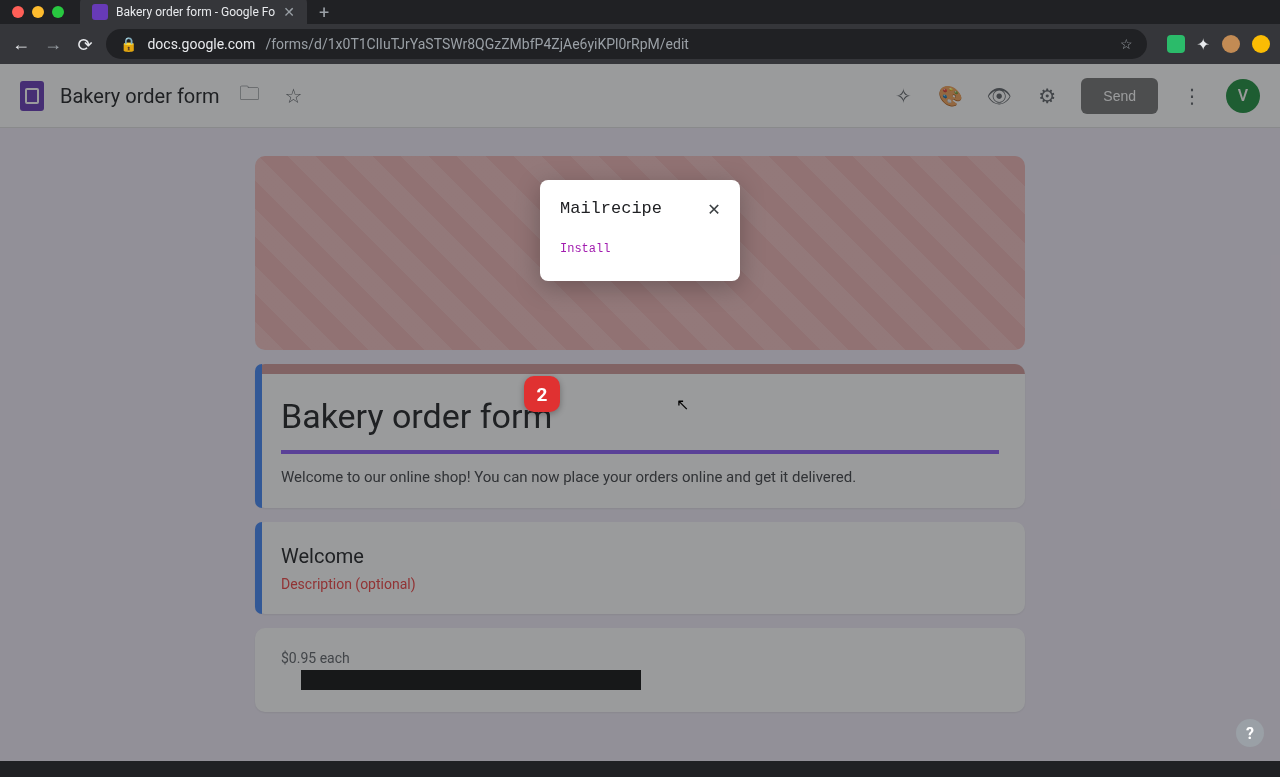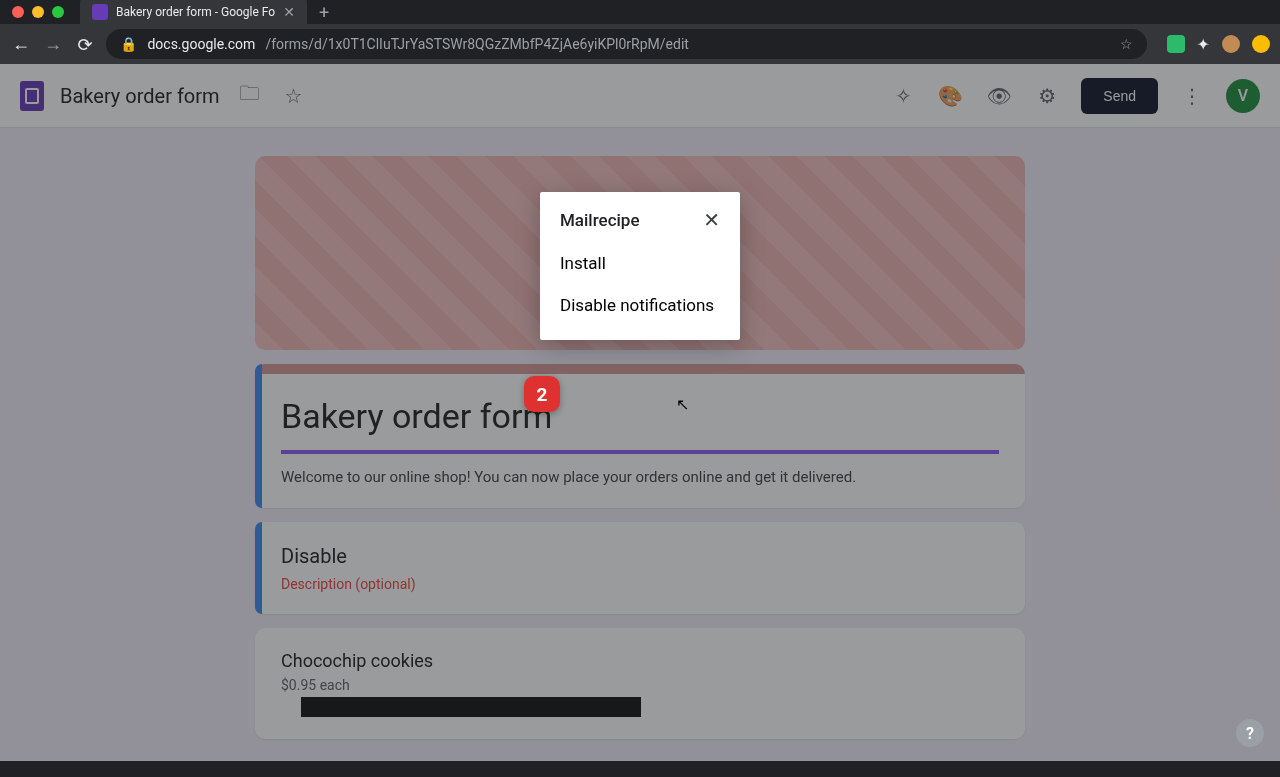--- a/index.html
+++ b/index.html
@@ -91,21 +91,21 @@
   }
   .forms-logo::after{
     content:""; position:absolute; left:5px; right:5px; top:7px; bottom:7px;
     border: 2px solid #fff; border-radius:2px;
   }
   .doc-title { font-size: 20px; color:#202124; }
   .hdr-icon { color:#5f6368; font-size:20px; width:28px; text-align:center; }
   .hdr-spacer { flex:1; }
   .hdr-btns { display:flex; align-items:center; gap:20px; }
   .send-btn {
-    background:#0f172a; color:#fff; border:none;
+    background:#737373; color:#fff; border:none;
     padding: 10px 22px; border-radius:6px; font-size:14px; font-weight:500;
   }
   .avatar { width:34px; height:34px; border-radius:50%; background:#1e8e3e; color:#fff; display:flex; align-items:center; justify-content:center; font-weight:500; }
 
   .canvas {
     display:flex; flex-direction:column; align-items:center;
     padding-top: 28px; gap: 14px;
   }
   .hero {
     width: 770px; height: 194px;
@@ -142,37 +142,38 @@
 
   
   .scrim {
     position:absolute; inset:0;
     background: rgba(32,33,36,0.45);
   }
 
   
   .popup {
     position:absolute;
-    left: 540px; top: 128px;
+    left: 540px; top: 116px;
     width: 200px;
     background:#fff;
-    border-radius: 2px;
+    border-radius: 8px;
     box-shadow: 0 6px 24px rgba(0,0,0,0.25);
     padding: 16px 0 14px;
     z-index: 10;
+    font-family: Liberation Mono, monospace;
   }
   .popup-head {
     display:flex; align-items:center; justify-content:space-between;
     padding: 0 20px 10px;
     font-size:17px; font-weight:500; color:#202124;
   }
   .popup-close { font-size:20px; color:#3c4043; cursor:pointer; }
   .popup-item {
     padding: 11px 20px;
-    font-size:17px; color:#000000;
+    font-size:12px; color:#a21caf;
     cursor:pointer;
   }
 
   .badge2 {
     position:absolute; left:524px; top:312px;
     width:36px; height:36px; border-radius:10px;
     background:#e03131; color:#fff;
     display:flex; align-items:center; justify-content:center;
     font-size:19px; font-weight:700;
     box-shadow: 0 2px 6px rgba(0,0,0,0.3);
@@ -249,39 +250,37 @@
 
   <div class="canvas">
     <div class="hero"></div>
 
     <div class="title-card">
       <h1>Bakery order form</h1>
       <p>Welcome to our online shop! You can now place your orders online and get it delivered.</p>
     </div>
 
     <div class="section-card">
-      <h2>Disable</h2>
+      <h2>Welcome</h2>
       <div class="section-desc">Description (optional)</div>
     </div>
 
     <div class="q-card">
-      <h3>Chocochip cookies</h3>
       <div class="q-sub">$0.95 each</div>
       <div class="q-img"></div>
     </div>
   </div>
 
   <div class="scrim"></div>
 
   <div class="popup">
     <div class="popup-head">
       <span>Mailrecipe</span>
       <span class="popup-close">✕</span>
     </div>
     <div class="popup-item">Install</div>
-    <div class="popup-item">Disable notifications</div>
   </div>
 
   <div class="badge2">2</div>
   <div class="cursor">↖</div>
 
   <div class="help-fab">?</div>
 </div>
 
 </body></html>

